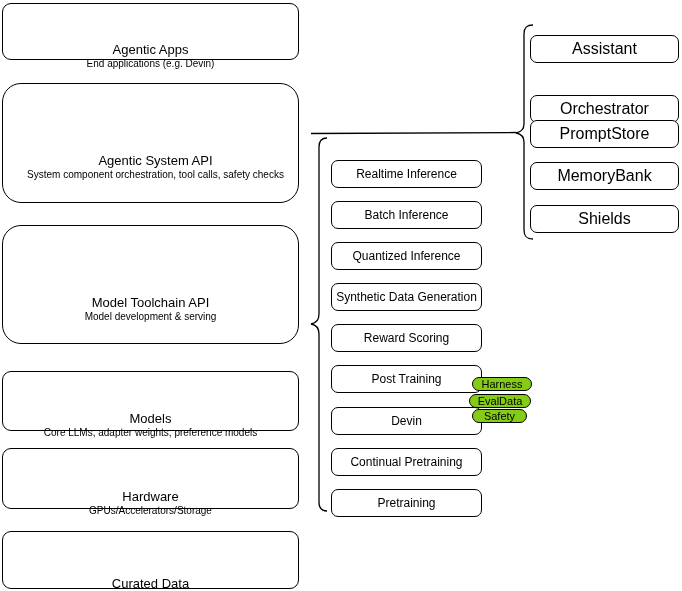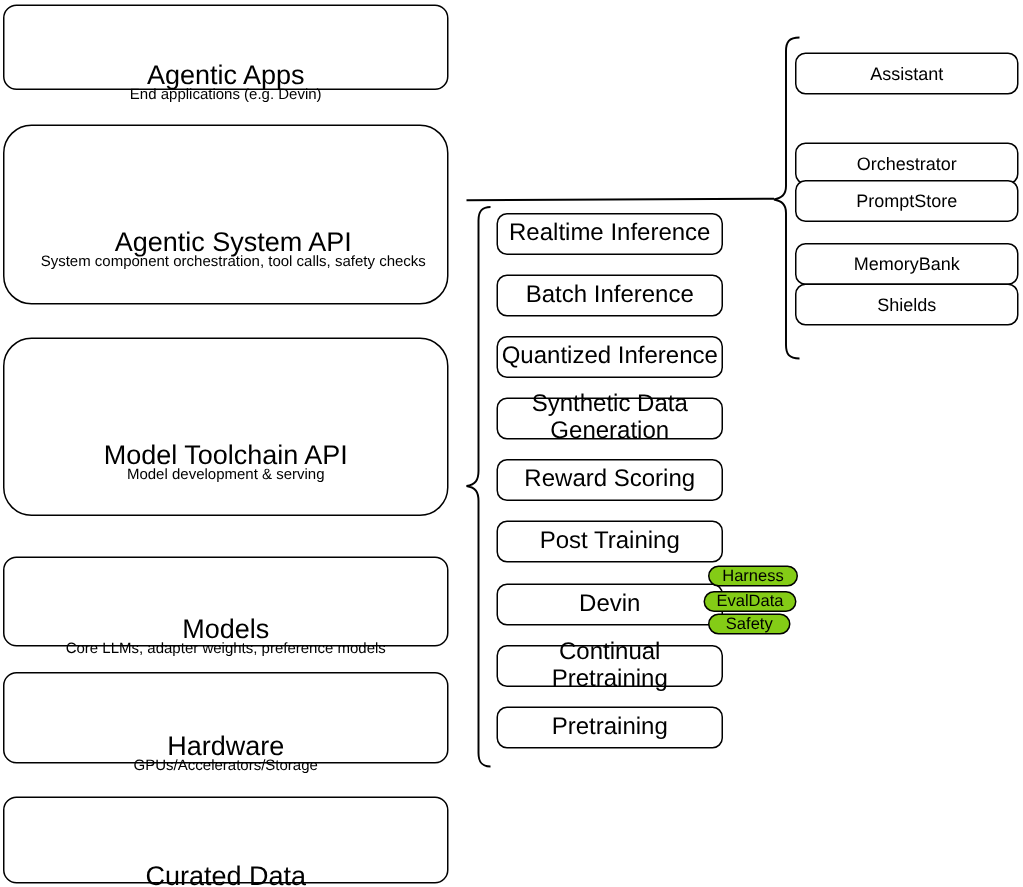--- a/index.html
+++ b/index.html
@@ -28,35 +28,36 @@
     align-items: center;
     justify-content: center;
     text-align: center;
   }
   .lbox {
     left: 2px;
     width: 297px;
     border-radius: 9px;
   }
   .lbox.big { border-radius: 19px; }
-  .lbox .title { font-size: 18px; line-height: 16px; margin-top: 48px; }
+  .lbox .title { font-size: 13px; line-height: 16px; margin-top: 48px; }
   .lbox .subtitle { font-size: 10px; line-height: 12px; margin-top: 0; }
   .mbox {
     left: 331px;
     width: 151px;
     height: 28px;
     border-radius: 7px;
-    font-size: 16px;
+    font-size: 12px;
+    margin-top: 18px;
   }
   .rbox {
     left: 530px;
     width: 149px;
     height: 28px;
     border-radius: 7px;
-    font-size: 12px;
+    font-size: 16px;
   }
   .oval {
     position: absolute;
     box-sizing: border-box;
     background: #84cc16;
     border: 1px solid #000000;
     border-radius: 8px;
     display: flex;
     align-items: center;
     justify-content: center;
@@ -147,17 +148,17 @@
   </div>
   <div class="box rbox" style="top:77px;margin-top:18px;">
     <span>Orchestrator</span>
   </div>
   <div class="box rbox" style="top:120px;">
     <span>PromptStore</span>
   </div>
   <div class="box rbox" style="top:162px;">
     <span>MemoryBank</span>
   </div>
-  <div class="box rbox" style="top:189px;">
+  <div class="box rbox" style="top:205px;">
     <span>Shields</span>
   </div>
 
 </div>
 
 </body></html>

